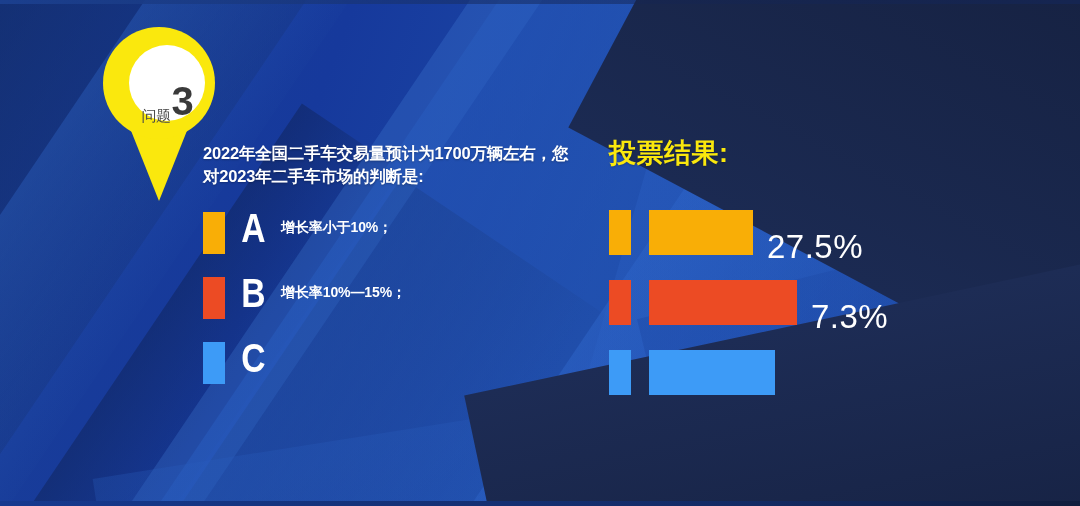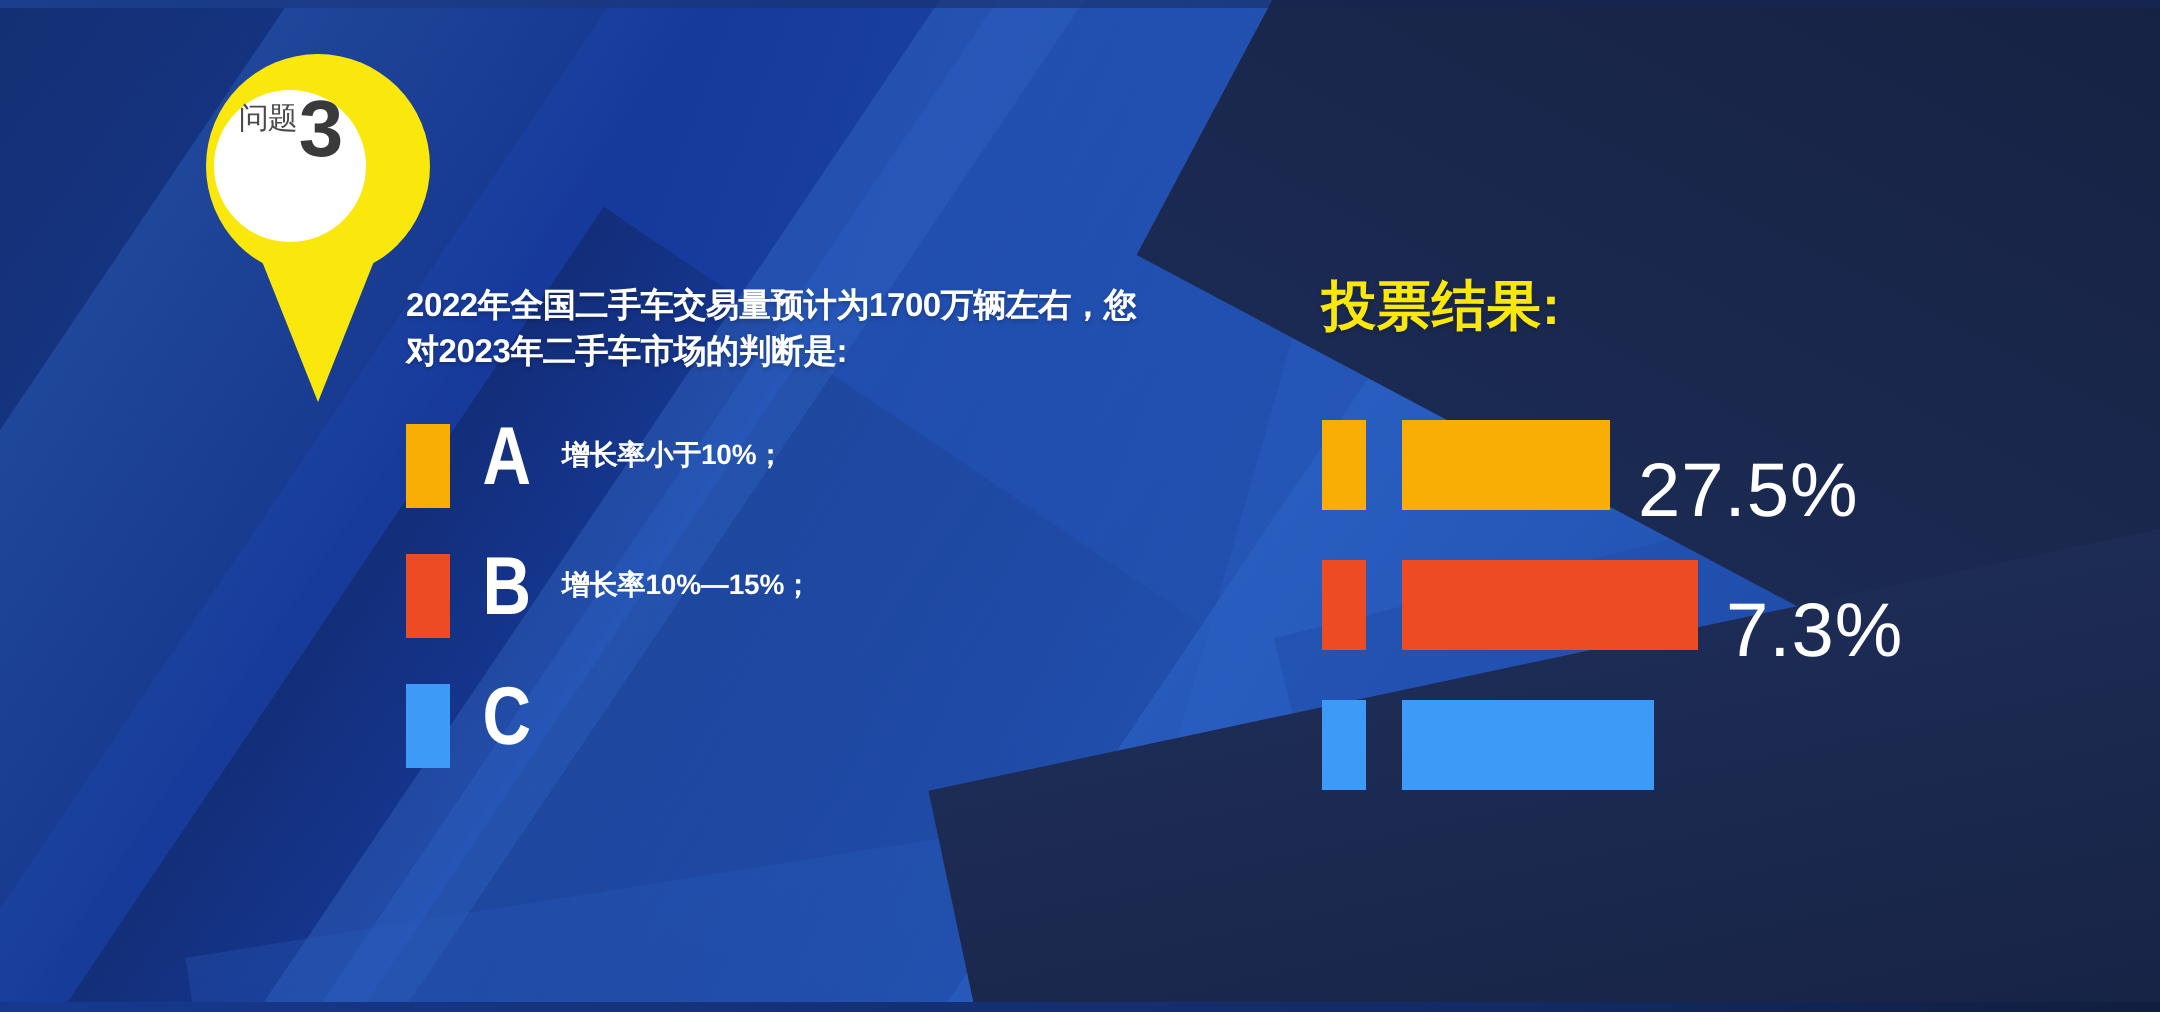--- a/index.html
+++ b/index.html
@@ -139,26 +139,26 @@
     width: 78px;
     height: 98px;
     margin-left: -39px;
     background: #FAE80D;
     clip-path: polygon(0% 0%, 100% 0%, 50% 100%);
     border-bottom-left-radius: 40% 18%;
     border-bottom-right-radius: 40% 18%;
   }
   .pin-hole {
     position: absolute;
-    left: 4px; top: 18px;
+    left: 26px; top: 18px;
     width: 76px; height: 76px;
     background: #FFFFFF;
     border-radius: 50%;
     display: flex;
-    align-items: flex-start;
+    align-items: flex-end;
     justify-content: center;
   }
   .pin-label {
     font-size: 15px;
     color: #4a4a4a;
     font-weight: 500;
     letter-spacing: -0.5px;
     position: relative;
     top: 5px;
   }
@@ -220,21 +220,21 @@
     font-weight: 700;
     line-height: 1.5;
     padding-top: 6px;
     letter-spacing: -0.1px;
     max-width: 278px;
   }
 
   
   .right-col {
     position: absolute;
-    left: 661px;
+    left: 609px;
     top: 140px;
     width: 420px;
   }
   .results-title {
     color: #FAE80D;
     font-size: 27px;
     font-weight: 800;
     letter-spacing: 0.5px;
     line-height: 1;
     margin-bottom: 30px;
@@ -249,21 +249,21 @@
     width: 22px;
     height: 45px;
     flex: 0 0 22px;
   }
   .res-bar {
     height: 45px;
     margin-left: 18px;
   }
   .res-pct {
     color: #ffffff;
-    font-size: 38px;
+    font-size: 33px;
     font-weight: 400;
     margin-left: 14px;
     letter-spacing: 0.5px;
     white-space: nowrap;
     line-height: 1;
     margin-top: 28px;
   }
 </style>
 </head>
 <body>

